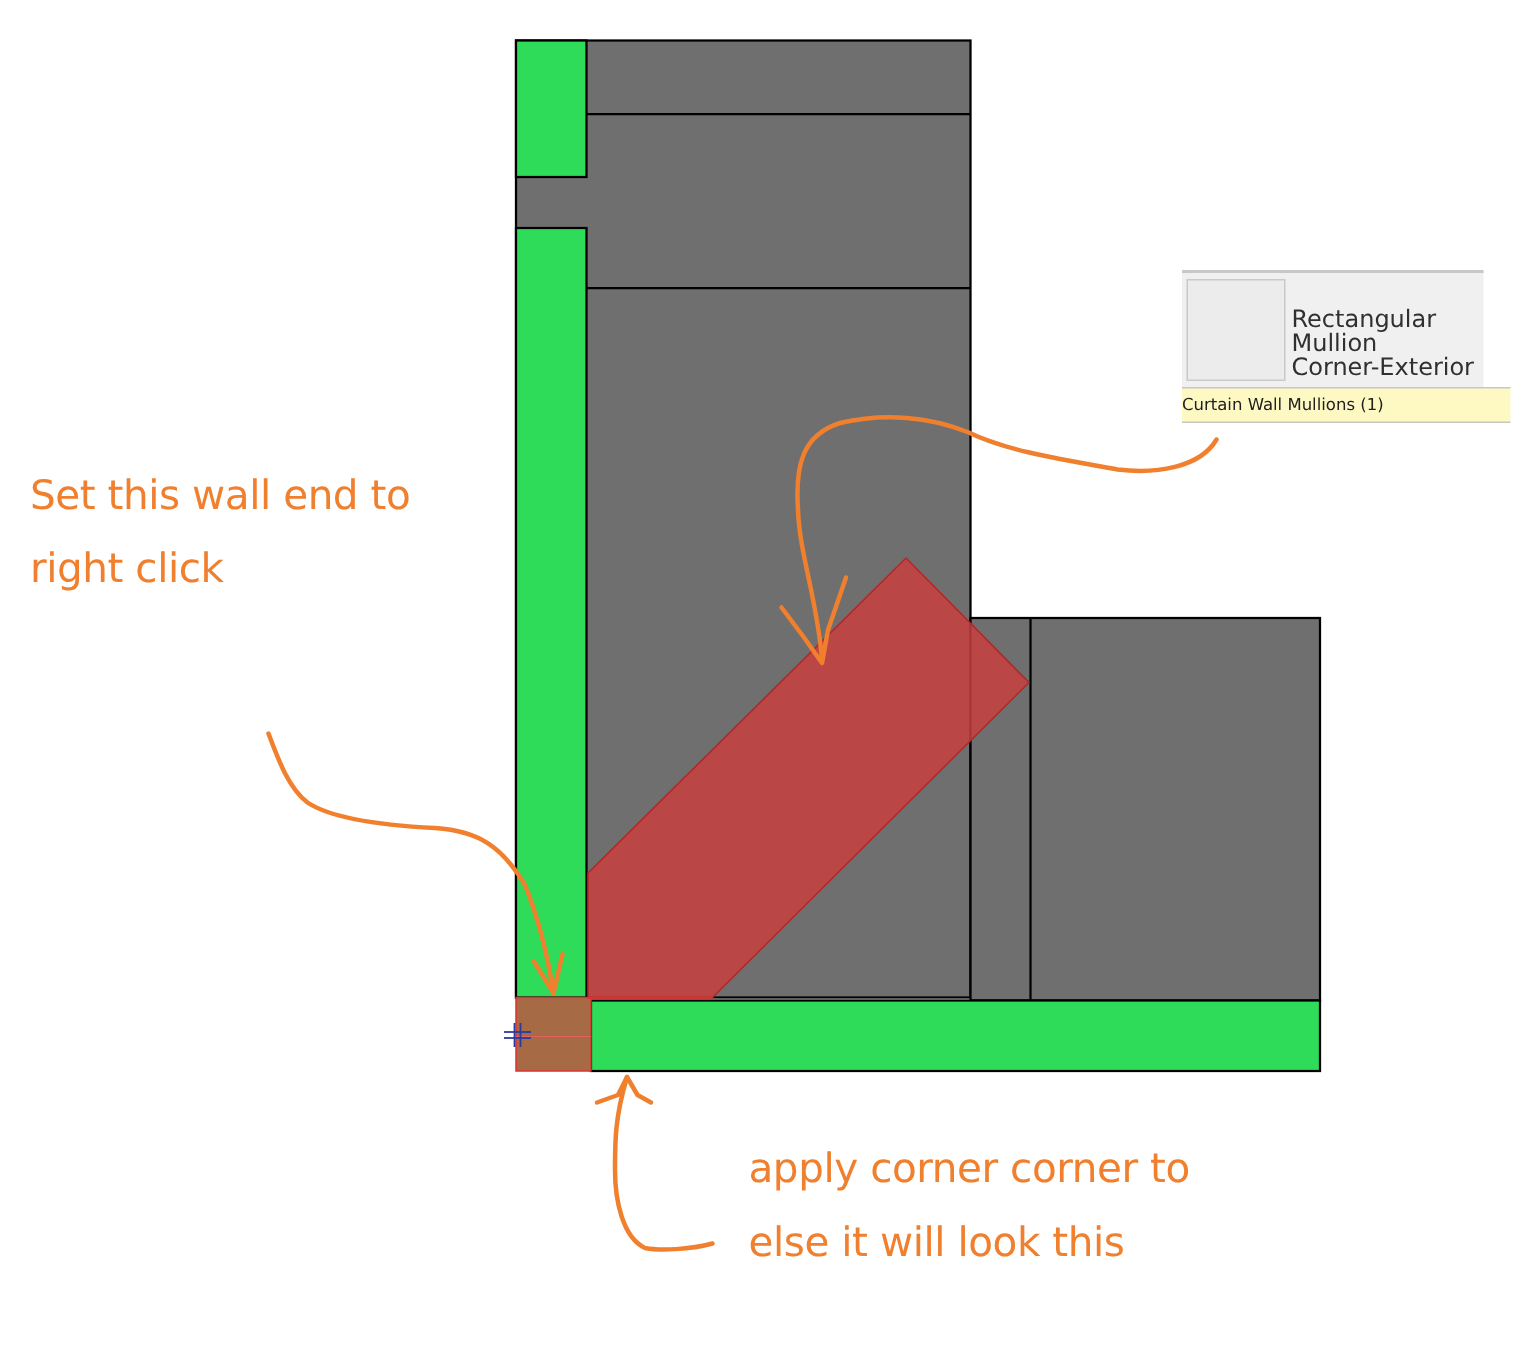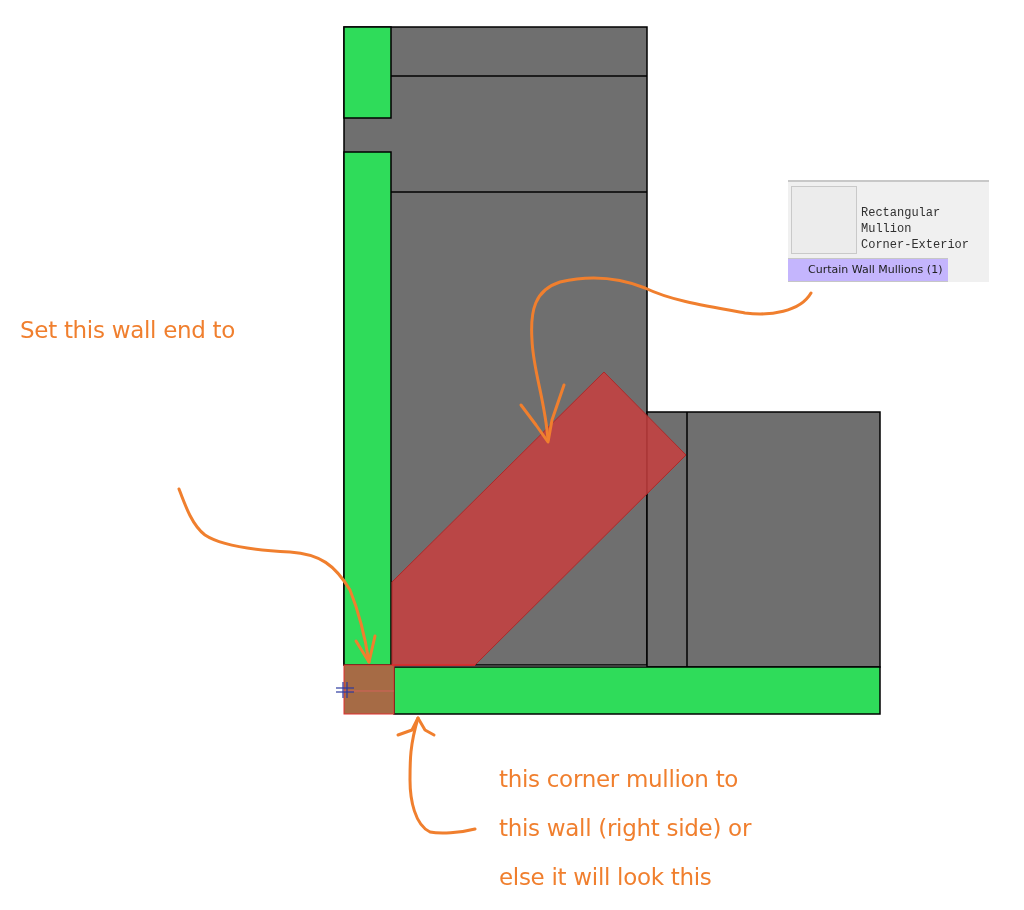--- a/index.html
+++ b/index.html
@@ -1,25 +1,25 @@
 <!DOCTYPE html>
 <html><head>
 <meta charset="utf-8">
 <style>
   html, body { margin:0; padding:0; background:#ffffff; }
   body { width:1024px; height:910px; position:relative; overflow:hidden; font-family:"Liberation Sans", sans-serif; }
   #canvas { position:absolute; left:0; top:0; }
-  .annot { position:absolute; color:#f07f2e; font-family:"DejaVu Sans", sans-serif; font-size:23px; line-height:49px; white-space:nowrap; letter-spacing:-0.3px; }
+  .annot { position:absolute; color:#f07f2e; font-family:"DejaVu Sans", sans-serif; font-size:27px; line-height:49px; white-space:nowrap; letter-spacing:-0.3px; }
   #annot-left { left:20px; top:306px; }
   #annot-bottom { left:499px; top:755px; }
   .annot div { height:49px; }
   #type-panel { position:absolute; left:788px; top:180px; width:201px; height:102px; background:#f0f0f0; border-top:2px solid #c8c8c8; box-sizing:border-box; font-family:"DejaVu Sans", sans-serif; }
   #type-thumb { position:absolute; left:3px; top:4px; width:64px; height:66px; background:#ececec; border:1px solid #c9c9c9; }
-  #type-name { position:absolute; left:73px; top:23px; font-size:12px; line-height:16px; color:#303030;font-family:Liberation Mono, monospace; }
-  #type-footer { position:absolute; left:0; top:76px; width:160px; height:24px; background:#c4b5fd; border-top:1px solid #c6c6c6; border-bottom:1px solid #c6c6c6; box-sizing:border-box; font-size:11px; line-height:22px; padding-left:20px; color:#202020; }
+  #type-name { position:absolute; left:73px; top:23px; font-size:16px; line-height:16px; color:#303030; }
+  #type-footer { position:absolute; left:0; top:76px; width:219px; height:24px; background:#fef9c3; border-top:1px solid #c6c6c6; border-bottom:1px solid #c6c6c6; box-sizing:border-box; font-size:11px; line-height:22px; padding-left:0; color:#202020; }
 </style>
 </head>
 <body>
 
 <svg id="canvas" width="1024" height="910" viewBox="0 0 1024 910">
 
   <rect x="344" y="27" width="303" height="638" fill="#6f6f6f" stroke="#000" stroke-width="1.5"></rect>
   <line x1="391" y1="76" x2="647" y2="76" stroke="#000" stroke-width="1.5"></line>
   <line x1="391" y1="192" x2="647" y2="192" stroke="#000" stroke-width="1.5"></line>
 
@@ -49,25 +49,25 @@
     <path d="M521,405 L536,425 L548,442 L552,420 L564,385"></path>
     <path d="M179,489 C185,505 192,525 205,535 C220,545 250,550 290,552 C320,554 335,565 350,590 C358,610 364,630 369,662"></path>
     <path d="M356,641 L369,662 L375,636"></path>
     <path d="M475,829 C460,833 440,834 430,832 C415,825 410,800 410,780 C410,760 410,745 418,718"></path>
     <path d="M398,735 L412,730 L418,718 L425,730 L434,735"></path>
   </g>
 </svg>
 
 <div id="annot-left" class="annot">
   <div>Set this wall end to</div>
+  <div>right click</div>
 </div>
 
 <div id="annot-bottom" class="annot">
-  <div>this corner mullion to</div>
-  <div>this wall (right side) or</div>
+  <div>apply corner corner to</div>
   <div>else it will look this</div>
 </div>
 
 <div id="type-panel">
   <div id="type-thumb"></div>
   <div id="type-name">
     <div>Rectangular Mullion</div>
     <div>Corner-Exterior</div>
   </div>
   <div id="type-footer">Curtain Wall Mullions (1)</div>

